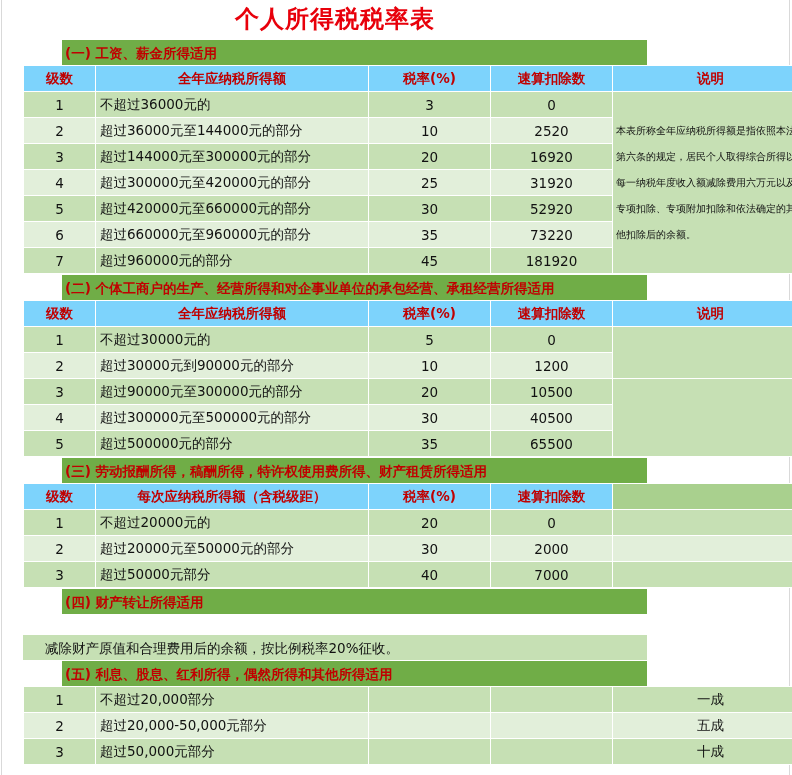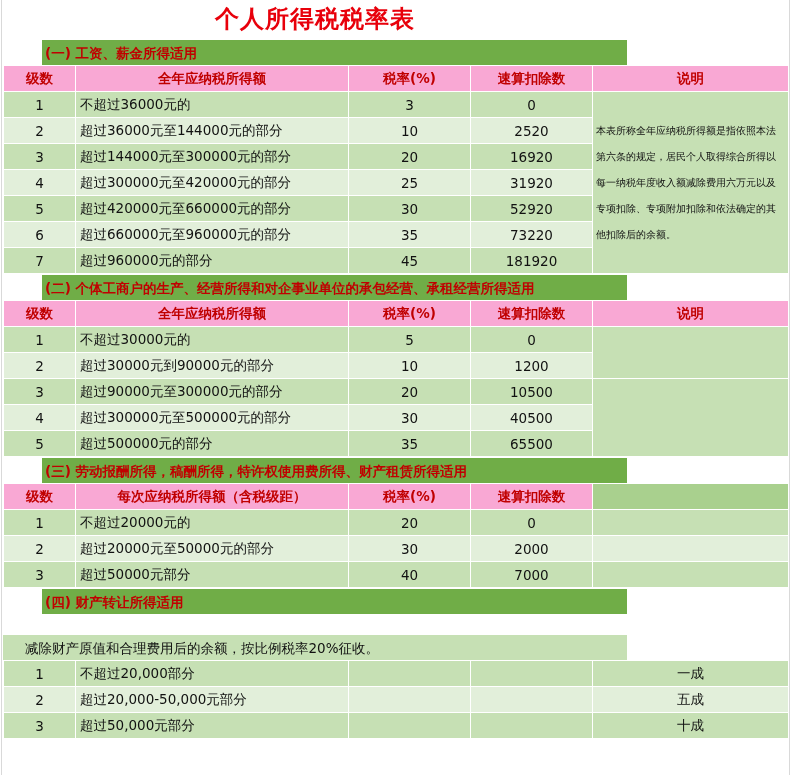--- a/index.html
+++ b/index.html
@@ -1,26 +1,26 @@
 <!DOCTYPE html>
 <html><head>
 <meta charset="utf-8">
 <style>
   html, body { margin:0; padding:0; background:#ffffff; }
   body { width:792px; height:775px; overflow:hidden; position:relative;
          font-family:"DejaVu Sans", "Liberation Sans", sans-serif; }
   .gridline-v { position:absolute; top:0; bottom:0; width:1px; background:#d9d9d9; }
-  .sheet { position:absolute; left:3px; top:0; width:624px; }
+  .sheet { position:absolute; left:3px; top:0; width:624px;padding-left:20px; }
   .title { height:39px; line-height:39px; text-align:center; color:#e8000b;
            font-size:24px; font-weight:bold; background:#ffffff; letter-spacing:1px; }
   .sec { height:26px; line-height:26px; background:#70ad47; color:#c00000;
          font-size:13.5px; font-weight:bold; padding-left:3px; border-top:1px solid #ffffff; box-sizing:border-box; white-space:nowrap; overflow:hidden;margin-left:39px; }
   table { border-collapse:collapse; width:785px; table-layout:fixed; }
   td { height:26px; padding:0; font-size:13.5px; color:#111; border:1px solid #ffffff; box-sizing:border-box; white-space:nowrap; overflow:hidden; }
-  tr.hdr td { background:#f9a8d4; color:#c00000; font-weight:bold; text-align:center; }
+  tr.hdr td { background:#7dd3fc; color:#c00000; font-weight:bold; text-align:center; }
   tr.odd td { background:#c6e0b4; }
   tr.even td { background:#e2efda; }
   td.c { text-align:center; }
   td.l { padding-left:4px; }
   td.note { background:#c6e0b4 !important; vertical-align:middle; white-space:normal; font-size:10px; line-height:26px; padding:0 3px; color:#111; }
   td.blank { background:#c6e0b4 !important; }
   .plain-row { height:26px; line-height:26px; background:#c6e0b4; font-size:13.5px; padding-left:22px; color:#111; border-top:1px solid #fff; box-sizing:border-box;margin-top:20px; }
   col.c1 { width:72px; } col.c2 { width:273px; } col.c3 { width:122px; } col.c4 { width:122px; } col.c5 { width:196px; }
 </style>
 </head>
@@ -185,20 +185,21 @@
       <td class="c">40</td>
       <td class="c">7000</td>
       <td></td>
     </tr>
   </tbody>
     </table>
 
   <div class="sec">(四) 财产转让所得适用</div>
   <div class="plain-row">减除财产原值和合理费用后的余额，按比例税率20%征收。</div>
 
+  <div class="sec">(五) 利息、股息、红利所得，偶然所得和其他所得适用</div>
   <table>
     <colgroup>
         <col class="c1">
         <col class="c2">
         <col class="c3">
         <col class="c4">
         <col class="c5">
       </colgroup>
     <tbody>
     <tr class="odd">

